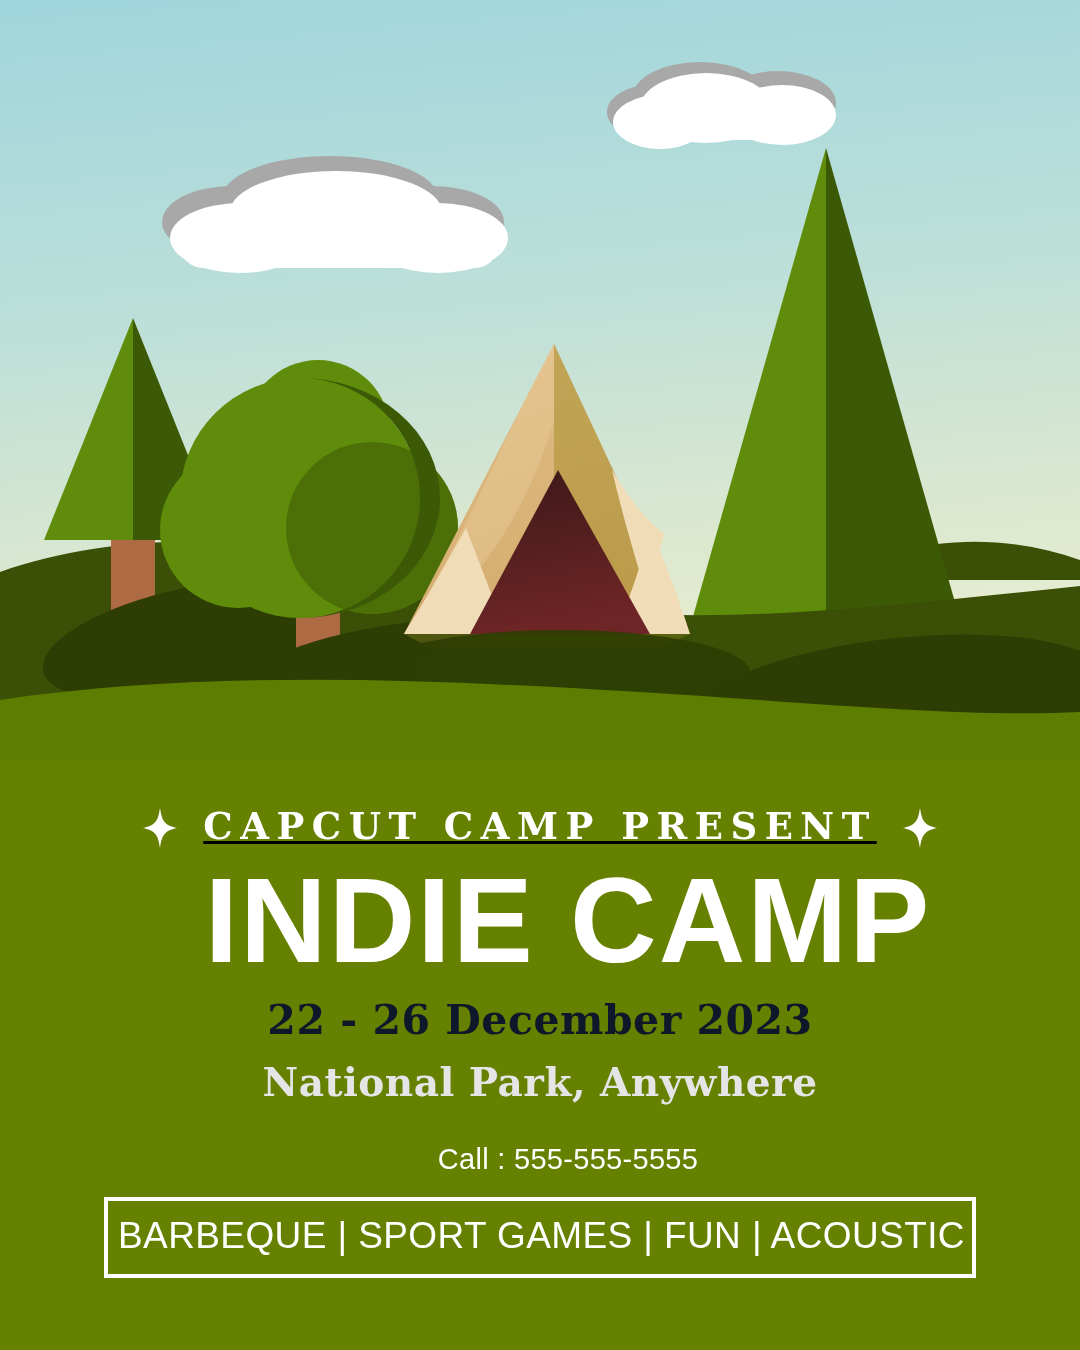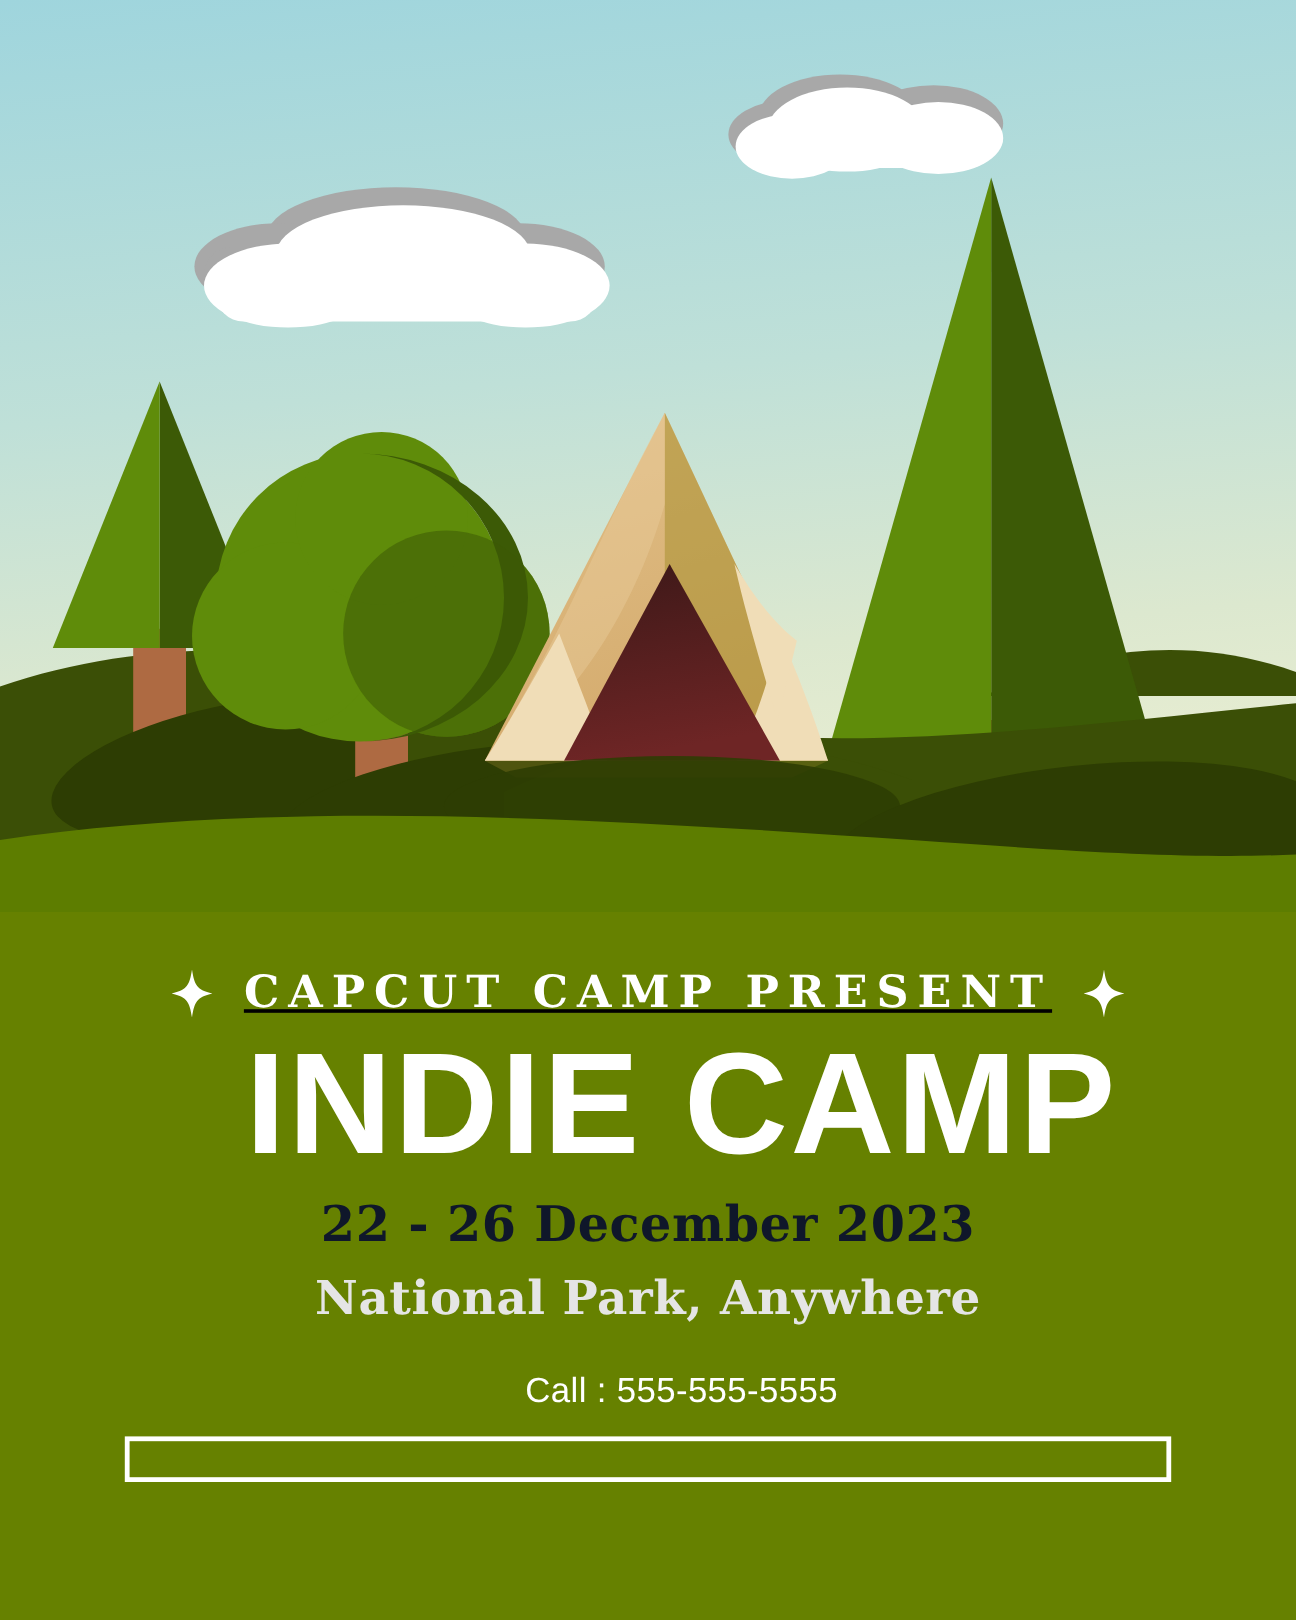--- a/index.html
+++ b/index.html
@@ -289,16 +289,17 @@
 
     <div class="date-line">22 - 26 December 2023</div>
 
     <div class="place-line">National Park, Anywhere</div>
 
     <div class="contact-row">
       <span class="contact-text">Call : 555-555-5555</span>
     </div>
 
     <div class="activities-box">
+      <div class="activities-line">BARBEQUE | SPORT GAMES | FUN | ACOUSTIC</div>
     </div>
 
   </div>
 </div>
 
 </body></html>

